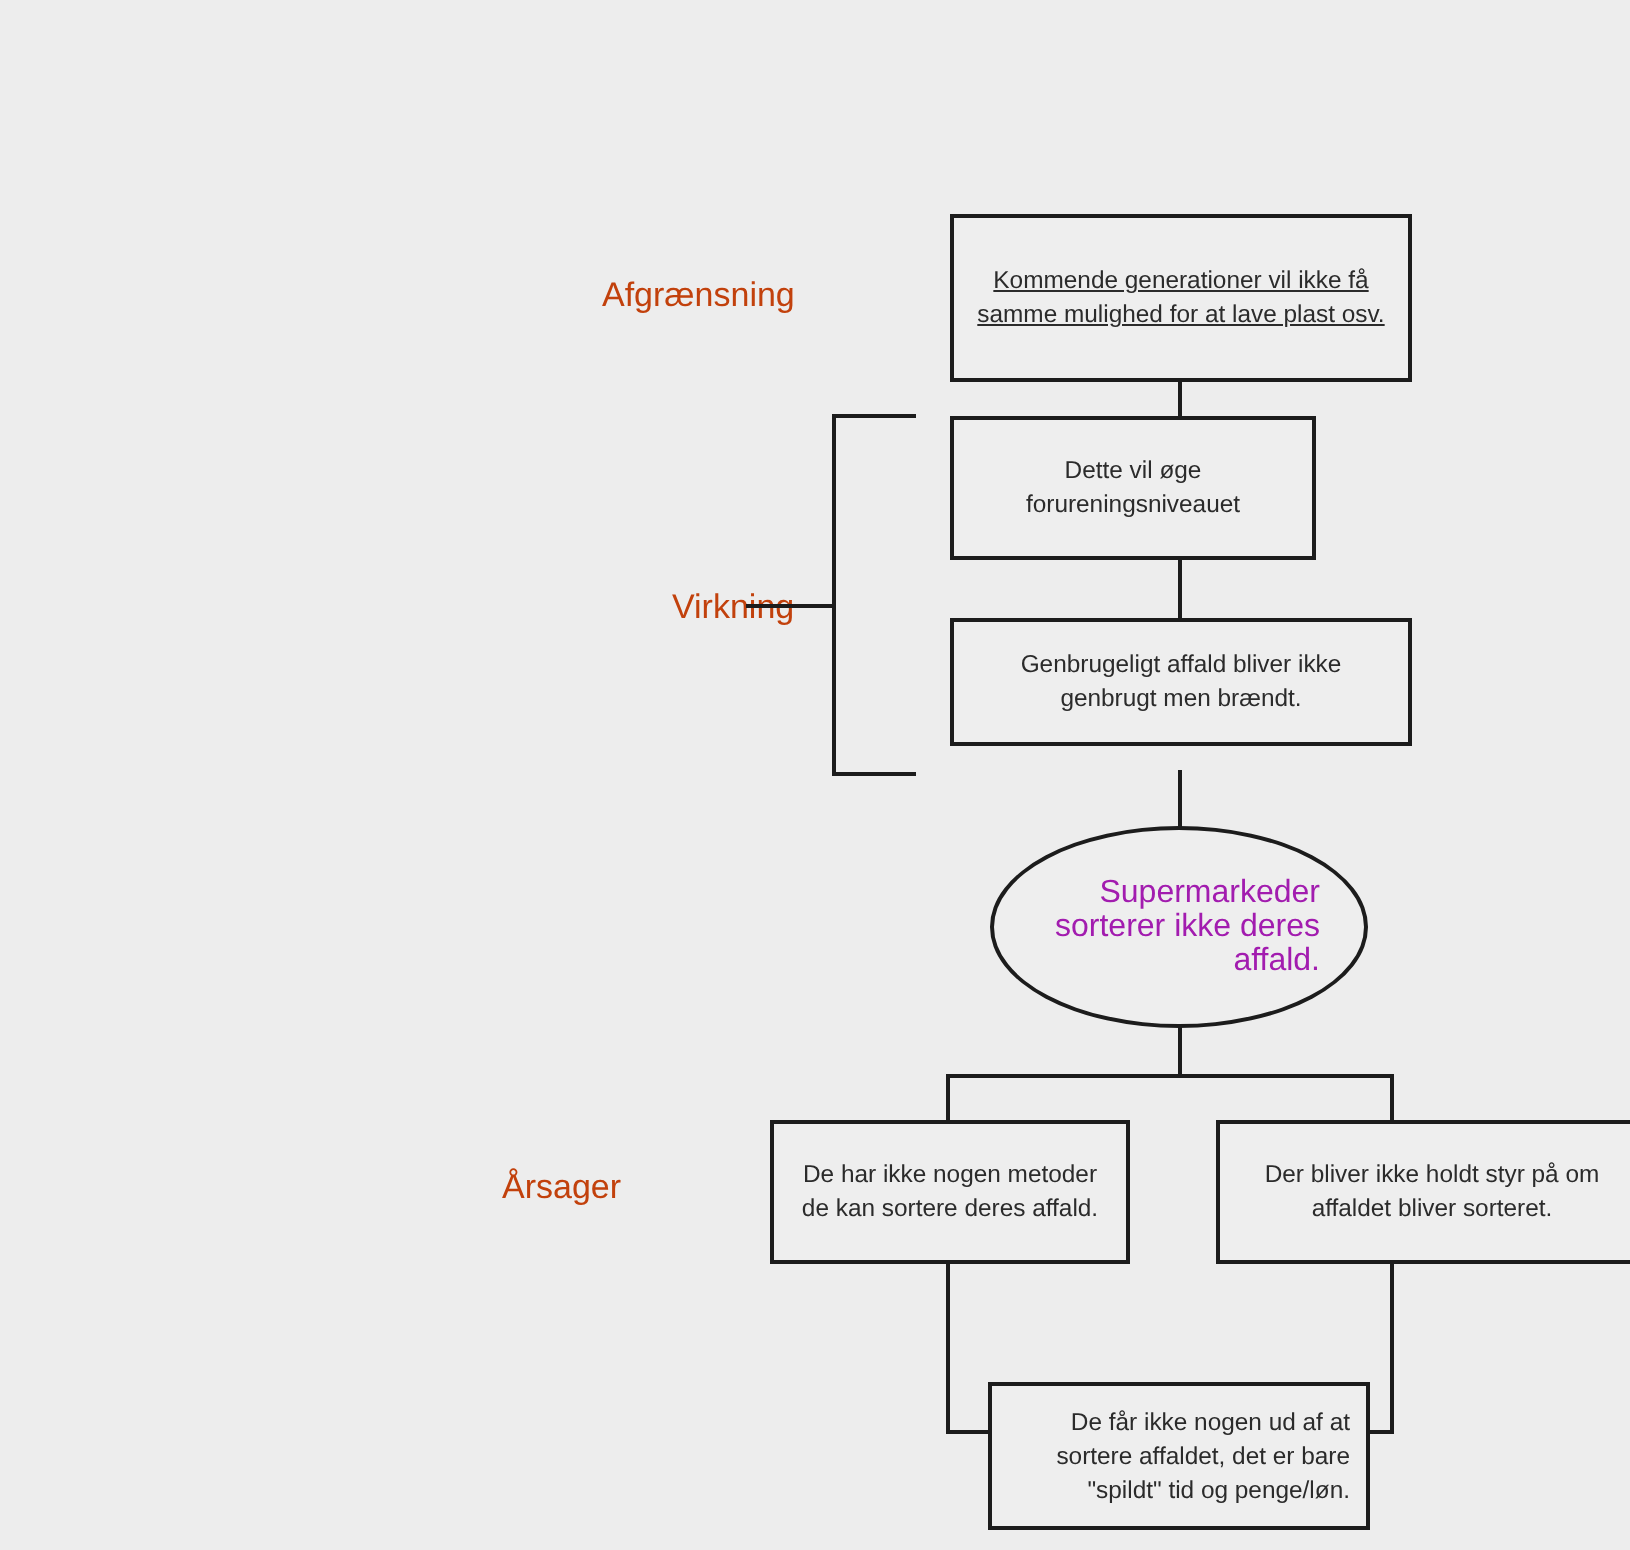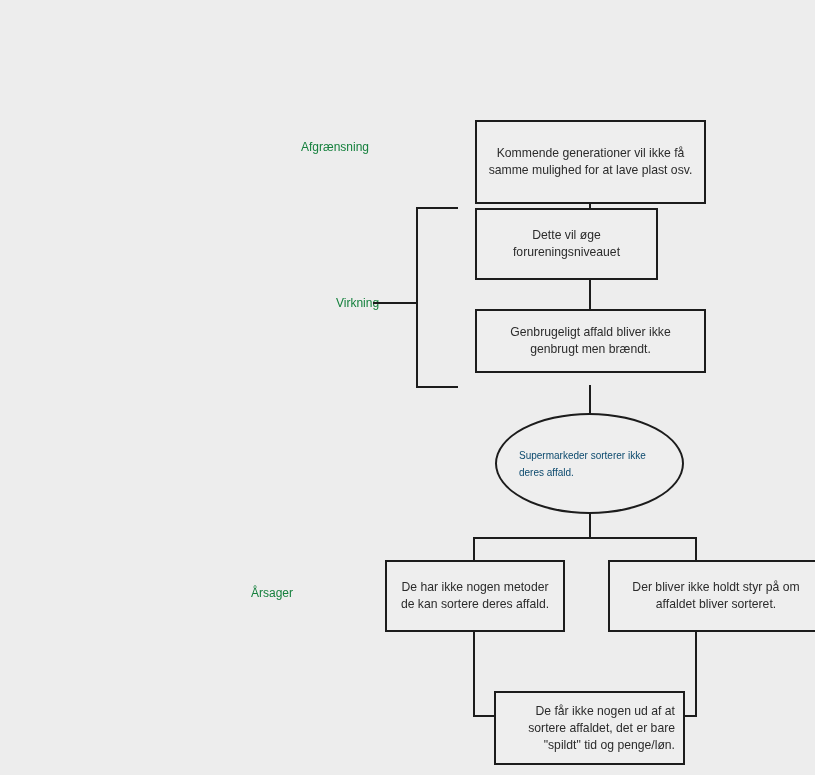--- a/index.html
+++ b/index.html
@@ -15,22 +15,22 @@
   }
   #diagram {
     position: relative;
     width: 815px;
     height: 775px;
   }
 
   
   .cat-label {
     position: absolute;
-    font-size: 12px;
-    color: #15803d;
+    font-size: 17px;
+    color: #c2410c;
     white-space: nowrap;
     line-height: 15px;
   }
   #label-afgraensning { left: 301px; top: 140px; }
   #label-virkning     { left: 312px; top: 296px; margin-left: 24px; }
   #label-aarsager     { left: 251px; top: 586px; }
 
   
   .node-box {
     position: absolute;
@@ -41,45 +41,45 @@
     align-items: center;
     justify-content: center;
     text-align: center;
     font-size: 12.2px;
     line-height: 17px;
     color: #2b2b2b;
     padding: 0 8px;
     z-index: 3;
   }
 
-  #box-generationer { left: 475px; top: 120px; width: 231px; height: 84px; }
+  #box-generationer { left: 475px; top: 107px; width: 231px; height: 84px; text-decoration: underline; }
   #box-forurening   { left: 475px; top: 208px; width: 183px; height: 72px; }
   #box-genbrugeligt { left: 475px; top: 309px; width: 231px; height: 64px; }
   #box-metoder      { left: 385px; top: 560px; width: 180px; height: 72px; }
   #box-styr         { left: 608px; top: 560px; width: 216px; height: 72px; }
   #box-spildt       { left: 494px; top: 691px; width: 191px; height: 74px; text-align: right; }
 
   
   #ellipse-supermarkeder {
     position: absolute;
     left: 495px;
     top: 413px;
     width: 189px;
     height: 101px;
     box-sizing: border-box;
     border: 2px solid #1c1c1c;
     border-radius: 50%;
     background: #eeeeee;
     display: flex;
     align-items: center;
     justify-content: center;
-    text-align: left;
-    font-size: 10px;
+    text-align: right;
+    font-size: 16px;
     line-height: 17px;
-    color: #0c4a6e;
+    color: #a21caf;
     padding: 0 22px;
     z-index: 3;
   }
 
   
   .conn {
     position: absolute;
     background: #1c1c1c;
     z-index: 1;
   }

